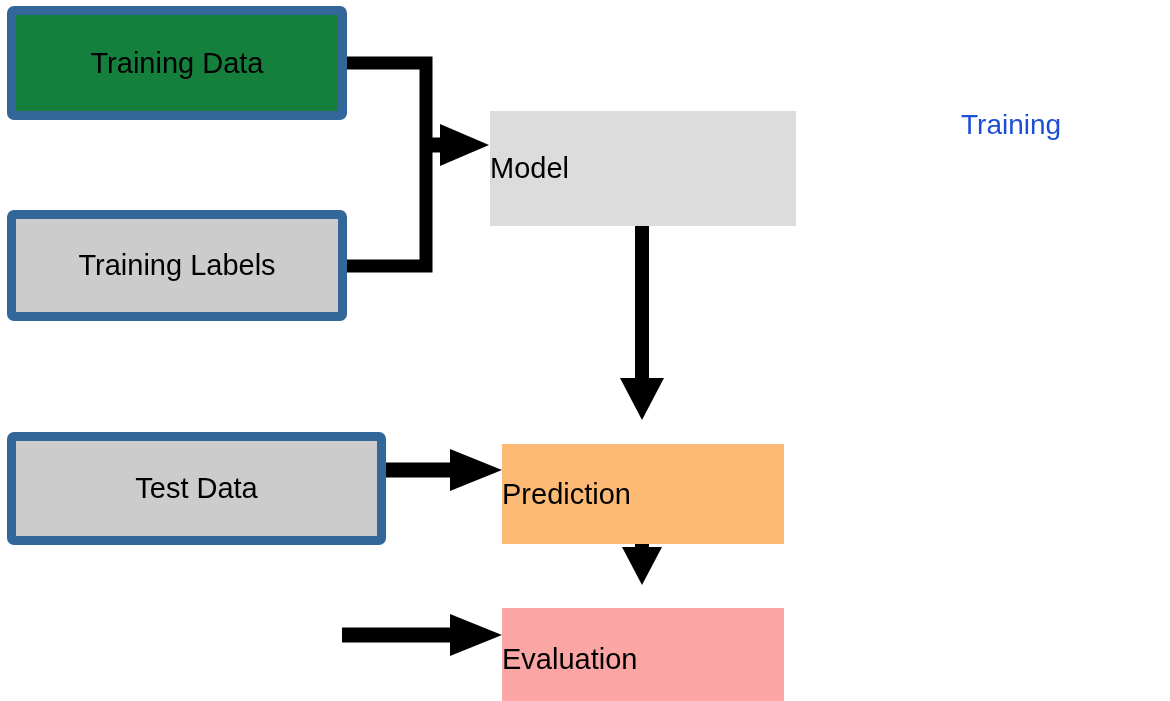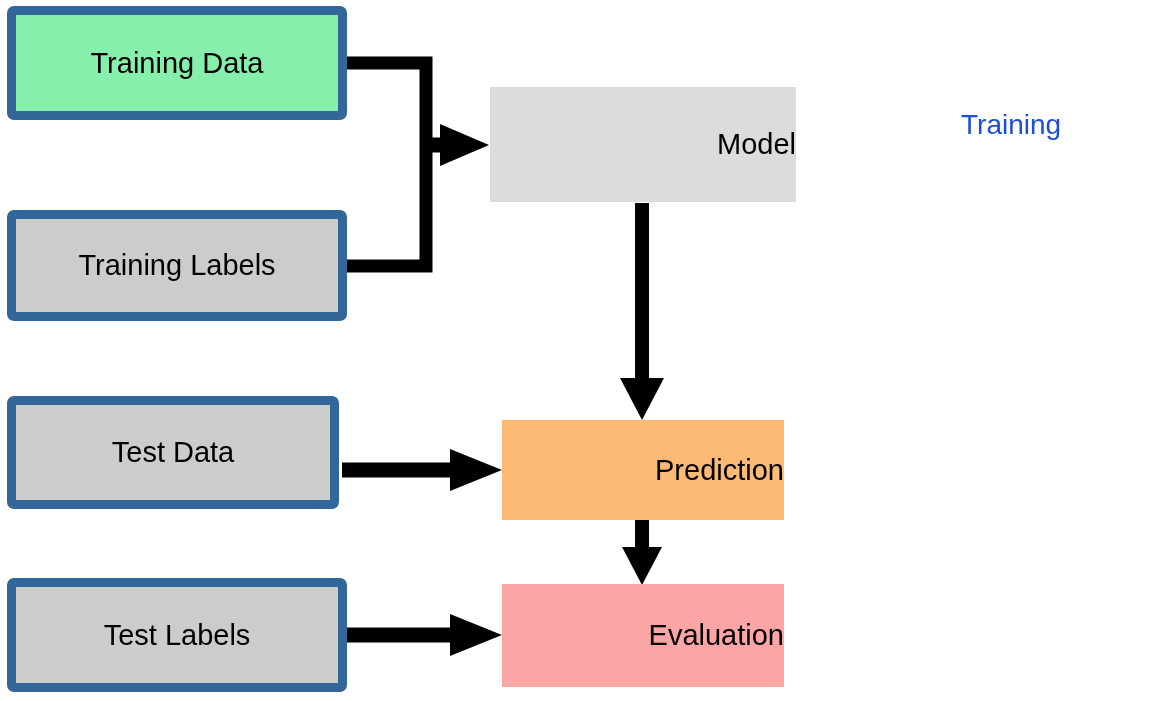--- a/index.html
+++ b/index.html
@@ -33,21 +33,22 @@
     color: #000000;
     line-height: 1;
     white-space: nowrap;
   }
   
   .procbox {
     position: absolute;
     box-sizing: border-box;
     display: flex;
     align-items: center;
-    justify-content: flex-end;
+    justify-content: flex-start;
+    margin-top: 24px;
   }
   .procbox-label {
     font-size: 29px;
     color: #000000;
     line-height: 1;
     white-space: nowrap;
   }
   
   .caption {
     position: absolute;
@@ -100,35 +101,32 @@
       <line x1="642" y1="520" x2="642" y2="552" stroke="#000000" stroke-width="14"></line>
       <polygon points="622,547 662,547 642,585" fill="#000000"></polygon>
     </g>
 
     <g>
       <line x1="342" y1="635" x2="457" y2="635" stroke="#000000" stroke-width="15"></line>
       <polygon points="450,614 502,635 450,656" fill="#000000"></polygon>
     </g>
   </svg>
 
-  <div class="inbox" style="left:7px; top:6px; width:340px; height:114px; border-color:#336699; background:#86efac;">
+  <div class="inbox" style="left:7px; top:6px; width:340px; height:114px; border-color:#336699; background:#15803d;">
     <span class="inbox-label">Training Data</span>
   </div>
 
   <div class="inbox" style="left:7px; top:210px; width:340px; height:111px; border-color:#336699; background:#CCCCCC;">
     <span class="inbox-label">Training Labels</span>
   </div>
 
-  <div class="inbox" style="left:7px; top:396px; width:332px; height:113px; border-color:#336699; background:#CCCCCC;">
+  <div class="inbox" style="left:7px; top:432px; width:379px; height:113px; border-color:#336699; background:#CCCCCC;">
     <span class="inbox-label">Test Data</span>
   </div>
 
-  <div class="inbox" style="left:7px; top:578px; width:340px; height:114px; border-color:#336699; background:#CCCCCC;">
-    <span class="inbox-label">Test Labels</span>
-  </div>
 
   <div class="procbox" style="left:490px; top:87px; width:306px; height:115px; background:#DCDCDC;">
     <span class="procbox-label">Model</span>
   </div>
 
   <div class="procbox" style="left:502px; top:420px; width:282px; height:100px; background:#fdba74;">
     <span class="procbox-label">Prediction</span>
   </div>
 
   <div class="procbox" style="left:502px; top:584px; width:282px; height:103px; background:#fca5a5;">

